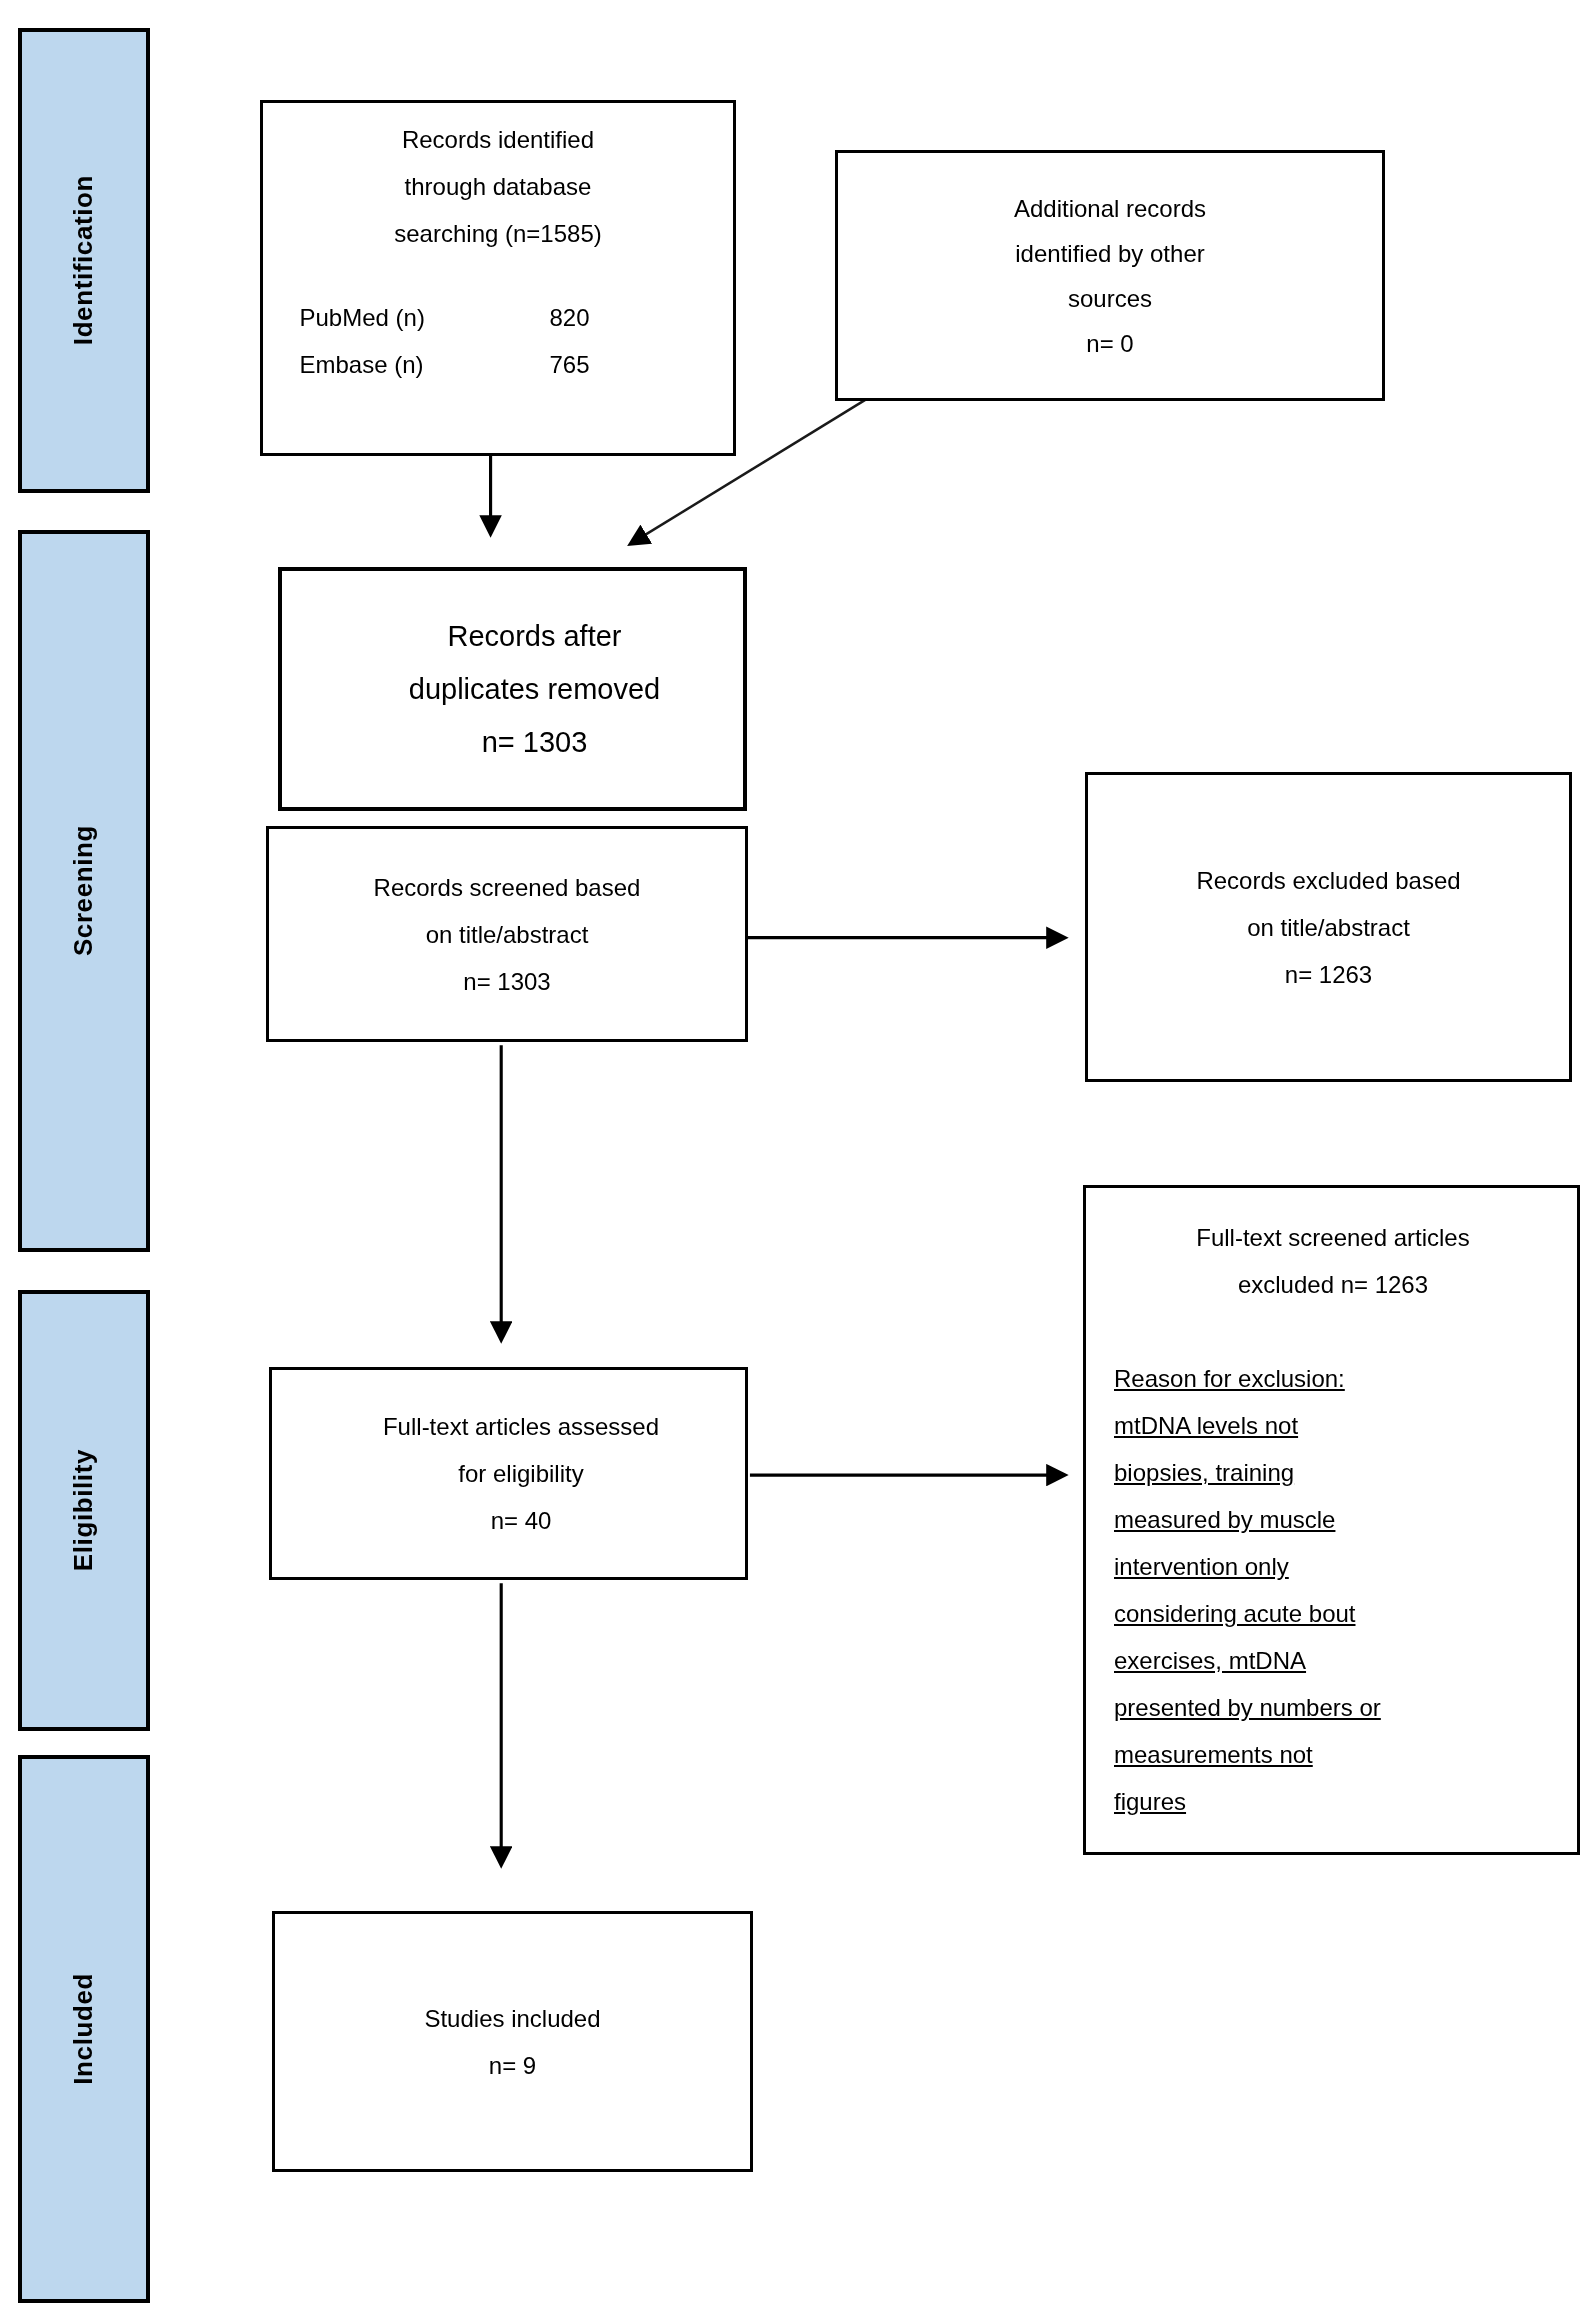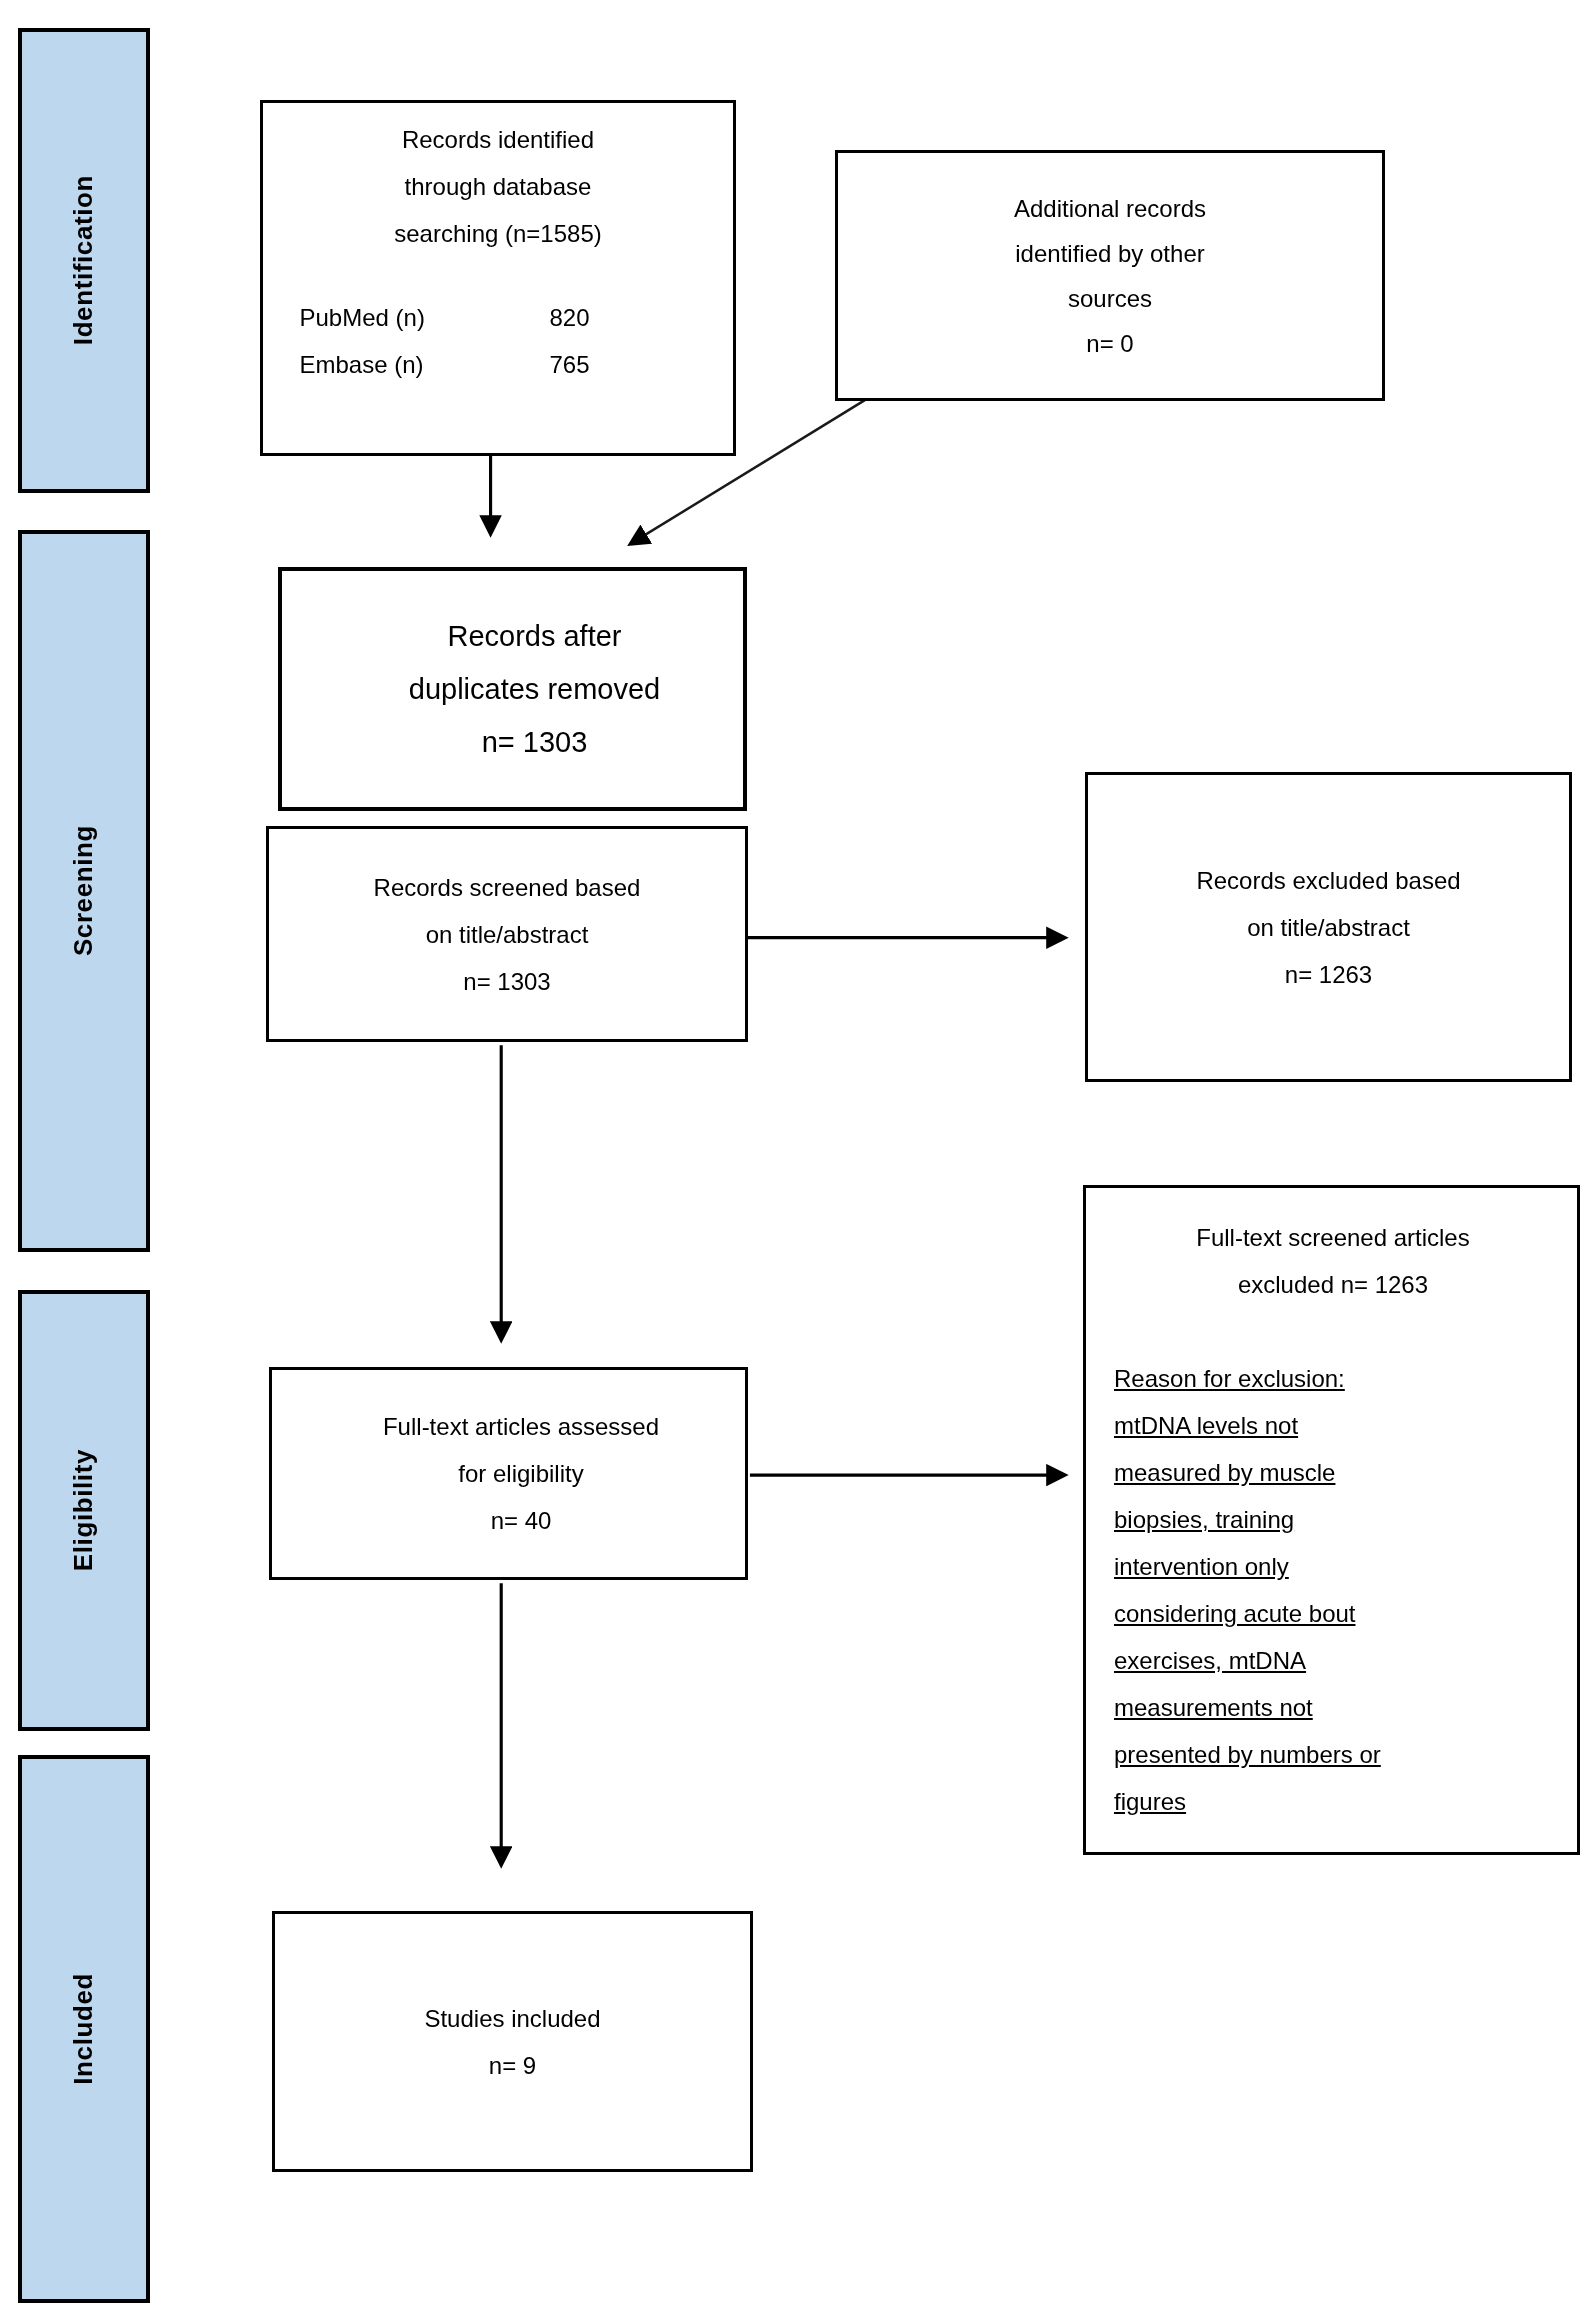--- a/index.html
+++ b/index.html
@@ -161,27 +161,27 @@
   </div>
 
   <div class="fbox" id="box-excl-full" style="left:1083px;top:1185px;width:497px;height:670px;">
     <div class="title">
       <div class="line">Full-text screened articles</div>
       <div class="line">excluded n= 1263</div>
     </div>
     <div class="reason">
       <div class="line">Reason for exclusion:</div>
       <div class="line">mtDNA levels not</div>
+      <div class="line">biopsies, training</div>
       <div class="line">measured by muscle</div>
-      <div class="line">biopsies, training</div>
       <div class="line">intervention only</div>
       <div class="line">considering acute bout</div>
       <div class="line">exercises, mtDNA</div>
+      <div class="line">presented by numbers or</div>
       <div class="line">measurements not</div>
-      <div class="line">presented by numbers or</div>
       <div class="line">figures</div>
     </div>
   </div>
 
   <div class="fbox" style="left:272px;top:1911px;width:481px;height:261px;">
     <div class="center-col">
       <div class="line">Studies included</div>
       <div class="line">n= 9</div>
     </div>
   </div>

